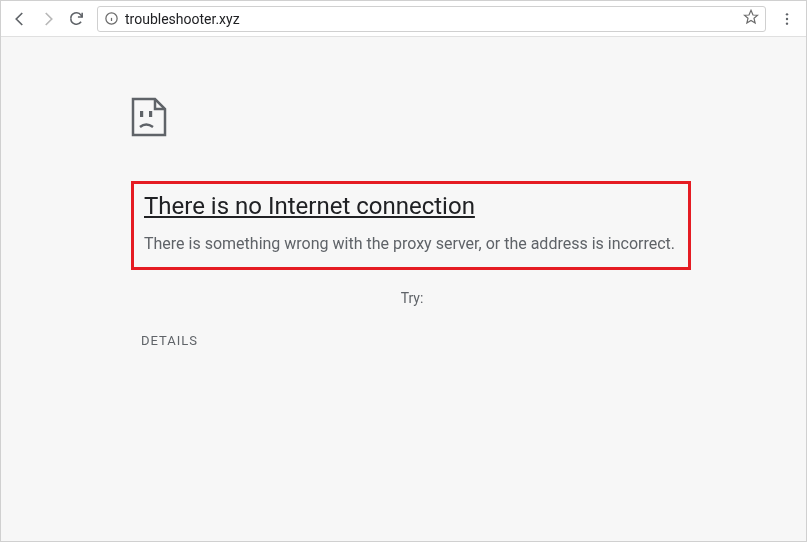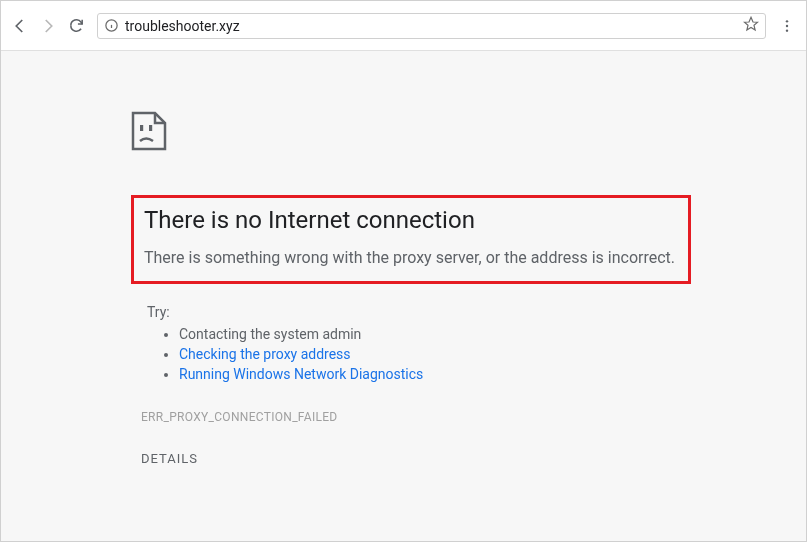--- a/index.html
+++ b/index.html
@@ -1,30 +1,30 @@
 <!DOCTYPE html>
 <html><head>
   <meta charset="utf-8">
   <style>
     * { box-sizing: border-box; margin: 0; padding: 0; }
     body { font-family: "Segoe UI", Roboto, Arial, sans-serif; width: 807px; height: 542px; background: #fff; overflow: hidden; border: 1px solid #d0d0d0; }
-    .toolbar { height: 50px; display: flex; align-items: center; padding: 0 6px; border-bottom: 1px solid #e0e0e0; gap: 2px; }
+    .toolbar { height: 36px; display: flex; align-items: center; padding: 0 6px; border-bottom: 1px solid #e0e0e0; gap: 2px; }
     .tb-btn { width: 26px; height: 26px; display: flex; align-items: center; justify-content: center; color: #5f6368; border-radius: 13px; }
     .tb-btn.disabled { color: #b8b8b8; }
     .omnibox { flex: 1; height: 26px; display: flex; align-items: center; border: 1px solid #d0d0d0; border-radius: 3px; margin: 0 6px; padding: 0 6px; gap: 6px; }
     .omnibox .site-info { color: #6b6b6b; display: flex; align-items: center; }
     .omnibox .url { flex: 1; font-size: 14px; color: #202124; }
     .omnibox .star { color: #6b6b6b; }
     .content { background: #f7f7f7; height: 508px; padding: 60px 0 0 0; }
     .err-wrap { width: 560px; margin-left: 130px; }
     .sad-icon { margin-bottom: 40px; }
     .highlight-box { border: 3px solid #e51c23; padding: 8px 10px 14px 10px; margin-bottom: 20px; }
-    .title { font-size: 24px; font-weight: 400; color: #202124; margin-bottom: 14px; }
+    .title { font-size: 24px; font-weight: 400; color: #202124; margin-bottom: 14px; text-decoration: underline; }
     .subtitle { font-size: 16px; color: #5f6368; }
-    .try-label { font-size: 14px; color: #5f6368; margin-bottom: 6px; margin-left: 16px; }
+    .try-label { font-size: 14px; color: #5f6368; margin-bottom: 6px; margin-left: 2px; text-align: center; }
     .suggestions { list-style: disc; margin-left: 48px; color: #5f6368; font-size: 14px; }
     .suggestions li { margin-bottom: 4px; }
     .suggestions .link { color: #1a73e8; cursor: pointer; }
     .err-code { font-size: 12px; color: #a0a0a0; margin-top: 28px; margin-left: 10px; letter-spacing: 0.3px; }
     .details-btn { font-size: 13px; color: #5f6368; margin-top: 27px; margin-left: 10px; letter-spacing: 1px; cursor: pointer; }
   </style>
 </head>
 <body>
 
 <div class="toolbar">
@@ -81,23 +81,17 @@
         <path d="M9 30 Q15 25 22 30" stroke="#5f6368" stroke-width="2.5" fill="none"></path>
       </svg>
     </div>
 
     <div class="highlight-box">
       <h1 class="title">There is no Internet connection</h1>
       <p class="subtitle">There is something wrong with the proxy server, or the address is incorrect.</p>
     </div>
 
     <p class="try-label">Try:</p>
-    <ul class="suggestions">
-      <li><span>Contacting the system admin</span></li>
-      <li><span class="link">Checking the proxy address</span></li>
-      <li><span class="link">Running Windows Network Diagnostics</span></li>
-    </ul>
 
-    <p class="err-code">ERR_PROXY_CONNECTION_FAILED</p>
 
     <div class="details-btn">DETAILS</div>
   </div>
 </div>
 
 </body></html>

